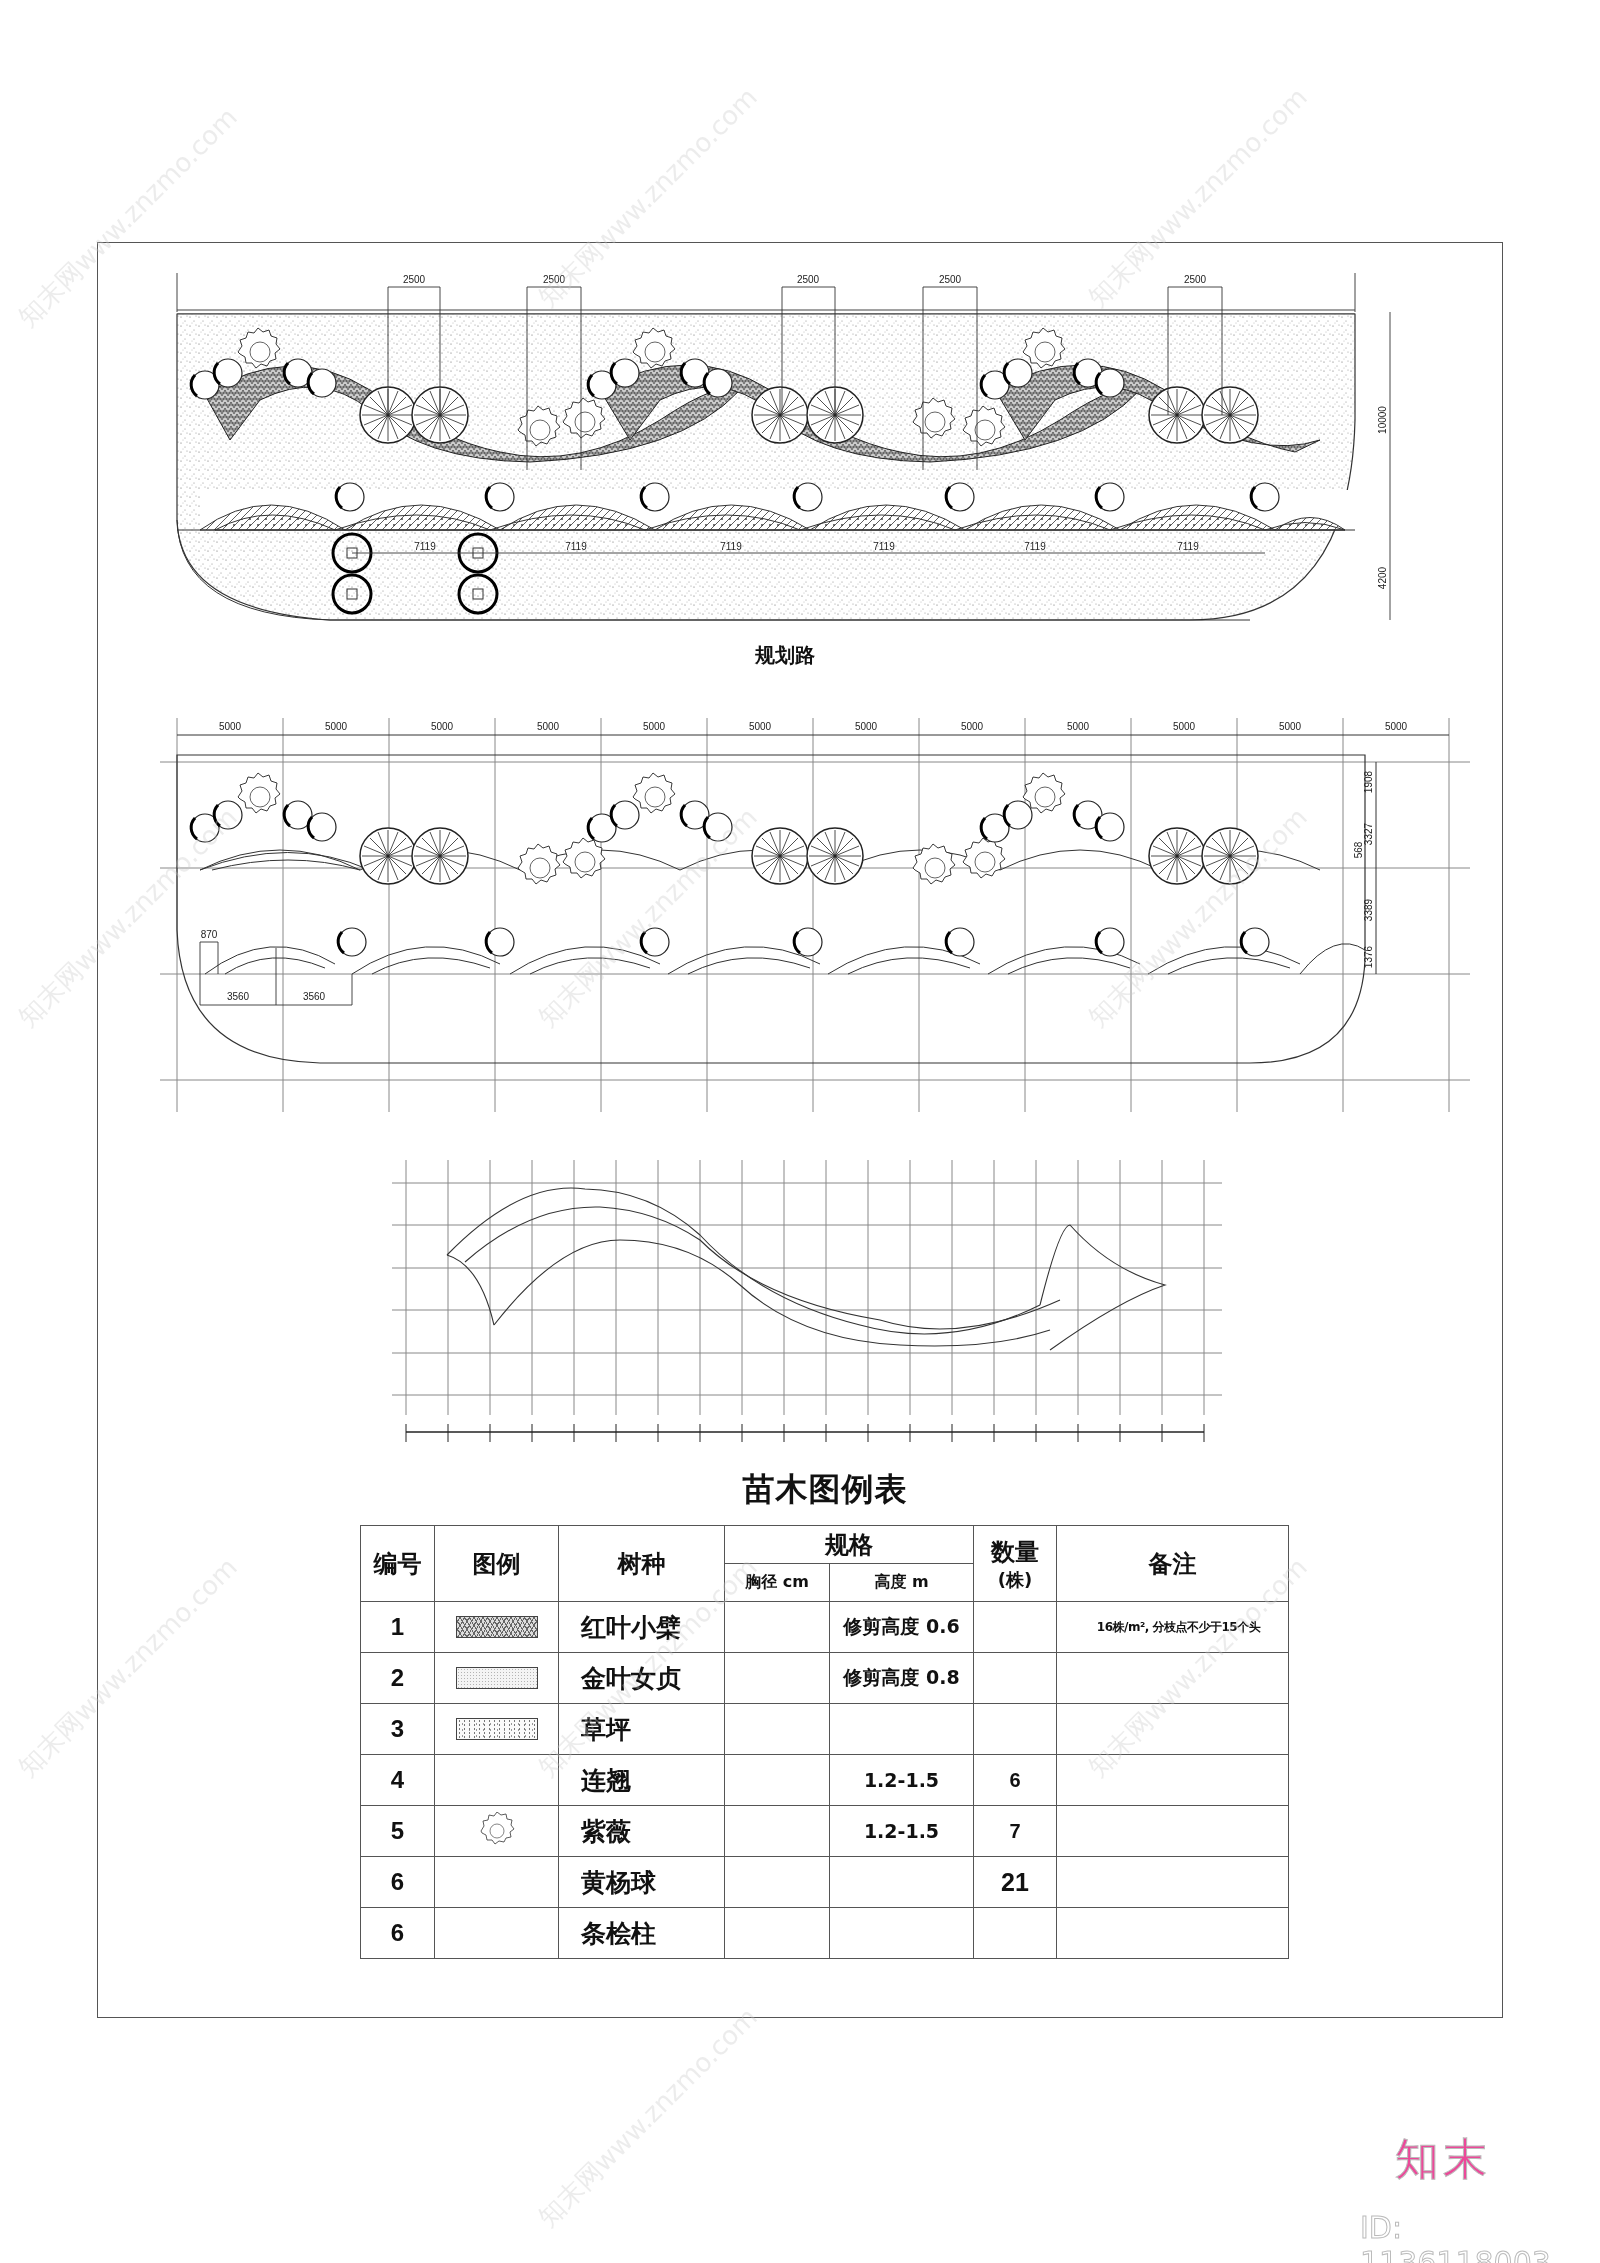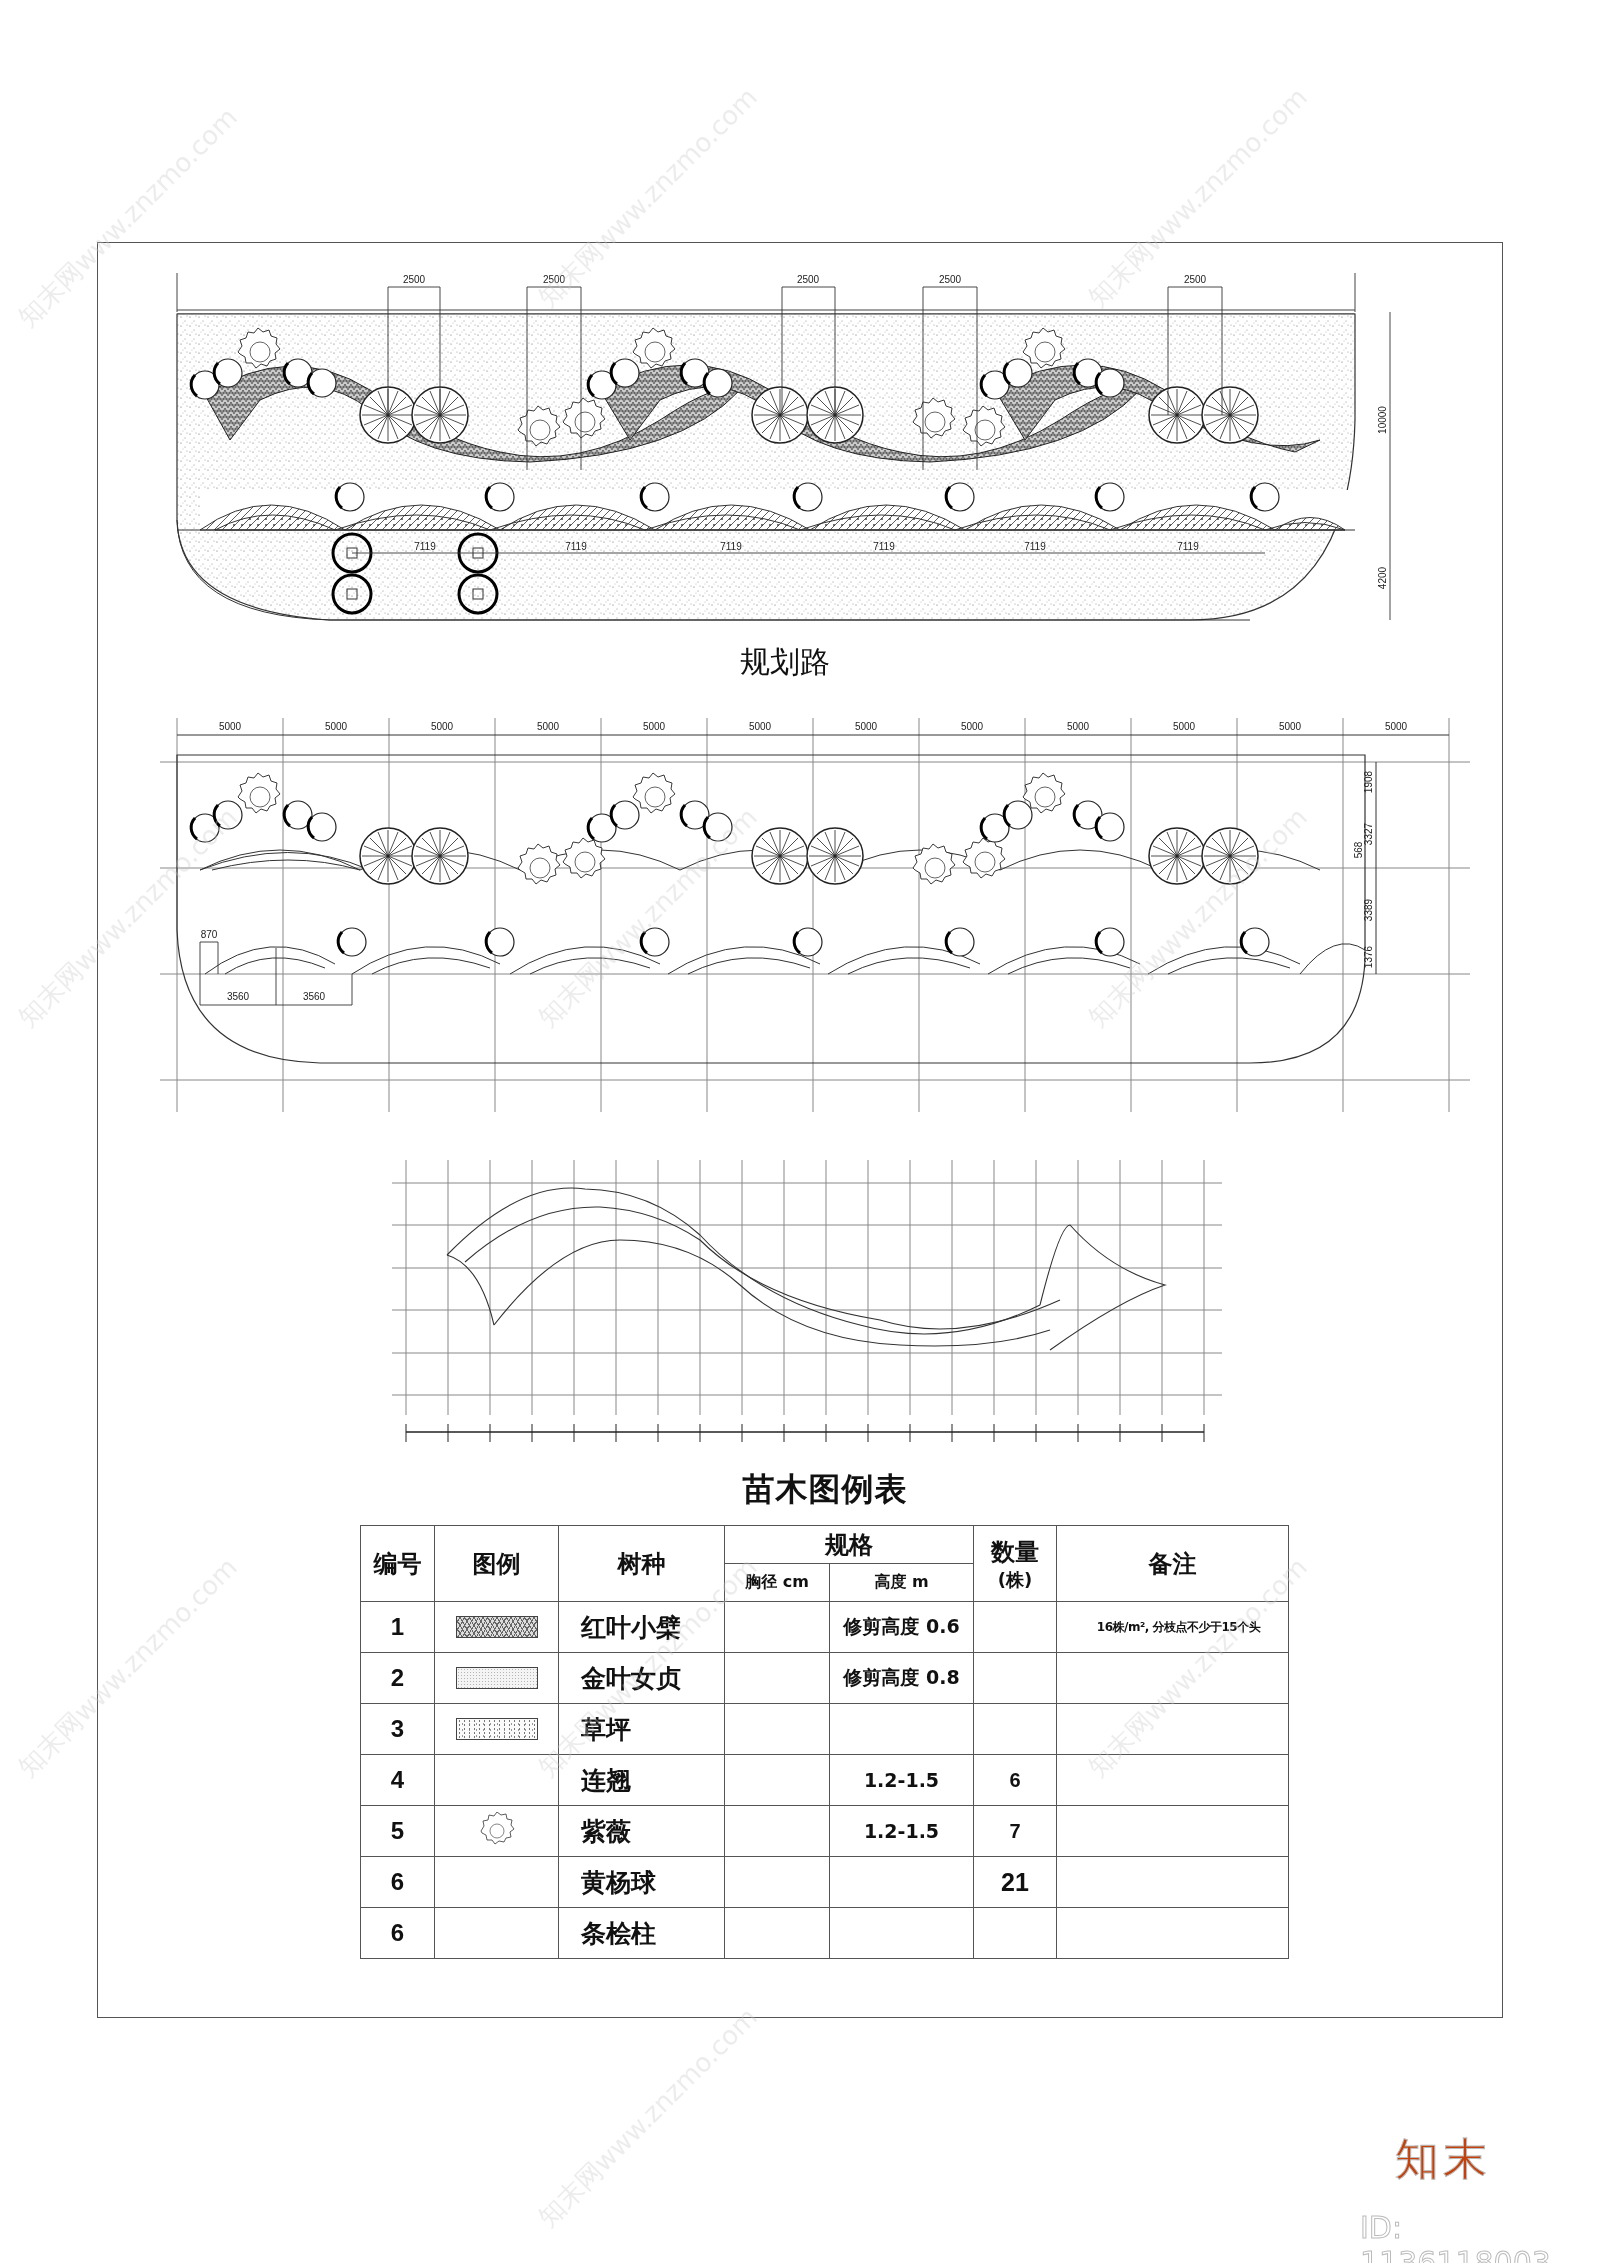--- a/index.html
+++ b/index.html
@@ -1,34 +1,34 @@
 <!DOCTYPE html>
 <html><head>
 <meta charset="utf-8">
 <style>
   html,body{margin:0;padding:0;background:#fff;}
   body{width:1600px;height:2263px;position:relative;overflow:hidden;font-family:"DejaVu Sans",sans-serif;color:#111;}
   .frame{position:absolute;left:97px;top:242px;width:1406px;height:1776px;border:1.5px solid #555;box-sizing:border-box;}
   svg{position:absolute;left:0;top:0;}
   .dim{font-family:"Liberation Sans",sans-serif;font-size:10px;fill:#222;}
-  .road-label{position:absolute;left:730px;top:642px;width:110px;text-align:center;font-size:30px;font-weight:normal;font-family:"DejaVu Sans",sans-serif;}
+  .road-label{position:absolute;left:730px;top:642px;width:110px;text-align:center;font-size:20px;font-weight:bold;font-family:"DejaVu Sans",sans-serif;}
   .table-title{position:absolute;left:600px;top:1468px;width:450px;text-align:center;font-size:32px;font-weight:bold;font-family:"DejaVu Sans",sans-serif;letter-spacing:1px;}
   table.legend{position:absolute;left:360px;top:1525px;border-collapse:collapse;font-family:"DejaVu Sans",sans-serif;border-radius:17px;}
   table.legend td{border:1.5px solid #555;text-align:center;vertical-align:middle;padding:0;font-weight:bold;}
   .th{font-size:24px;}
   .th-sm{font-size:16px;}
   .num{font-size:24px;font-family:"Liberation Sans",sans-serif;font-weight:bold;}
   .sp{font-size:25px;text-align:left !important;padding-left:22px !important;}
   .spec{font-size:19px;}
   .note{font-size:12px;text-align:right;padding-left:12px !important;letter-spacing:-0.5px;}
   .swatch{display:inline-block;width:80px;height:20px;border:1px solid #444;vertical-align:middle;}
   .sw1{background:repeating-linear-gradient(60deg,#666 0 1px,transparent 1px 4px),repeating-linear-gradient(-60deg,#666 0 1px,#ddd 1px 4px);}
   .sw2{background:radial-gradient(circle at 3px 3px,transparent 1.6px,#555 1.7px,transparent 2.4px) 0 0/6px 6px,#f4f4f4;}
   .sw3{background:radial-gradient(circle,#777 0.7px,transparent 1px) 0 0/5px 4px,radial-gradient(circle,#999 0.6px,transparent 1px) 2px 2px/7px 6px,#fafafa;}
-  .brand{position:absolute;left:1395px;top:2130px;font-size:44px;color:#c2410c;-webkit-text-stroke:1px #bbb;font-family:"DejaVu Sans",sans-serif;letter-spacing:4px;}
+  .brand{position:absolute;left:1395px;top:2130px;font-size:44px;color:#ec4899;-webkit-text-stroke:1px #bbb;font-family:"DejaVu Sans",sans-serif;letter-spacing:4px;}
   .brand-id{position:absolute;left:1360px;top:2210px;font-size:30px;color:#fff;-webkit-text-stroke:1px #bbb;font-family:"DejaVu Sans",sans-serif;}
   .wm{position:absolute;font-size:26px;color:rgba(200,200,200,0.35);transform:rotate(-45deg);white-space:nowrap;font-family:"DejaVu Sans",sans-serif;pointer-events:none;}
 </style>
 </head>
 <body>
 
 <div class="frame"></div>
 
 <svg width="1600" height="2263">
   <defs>

